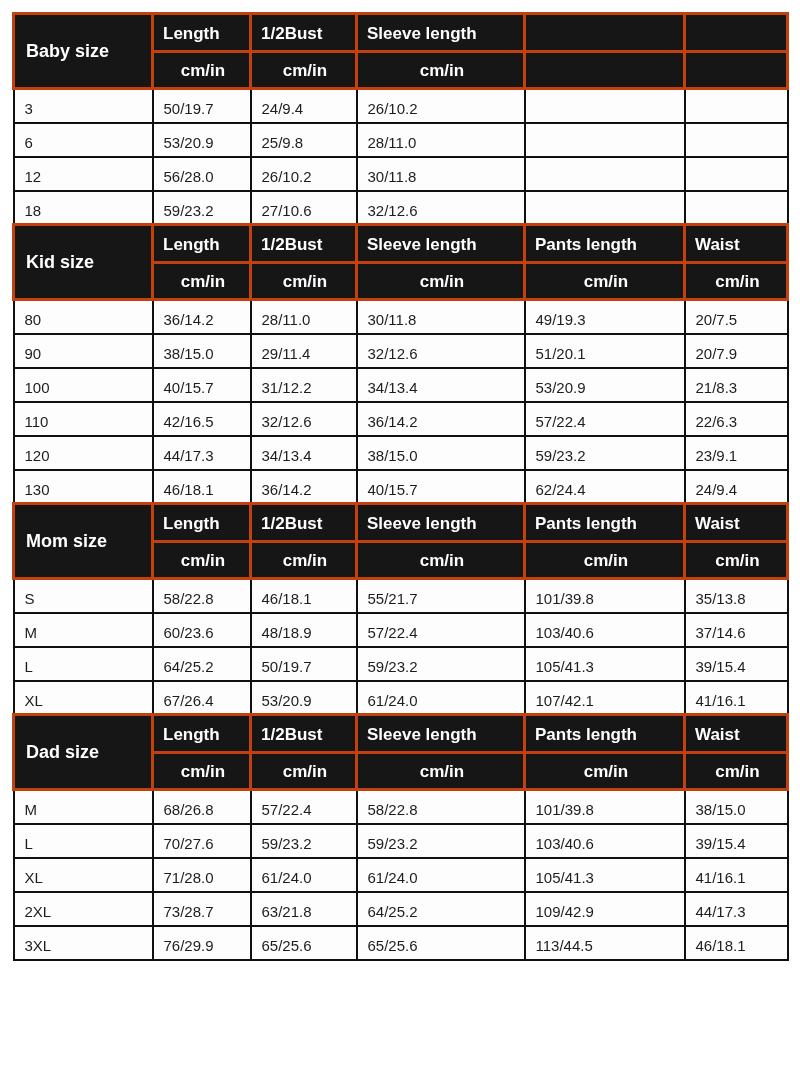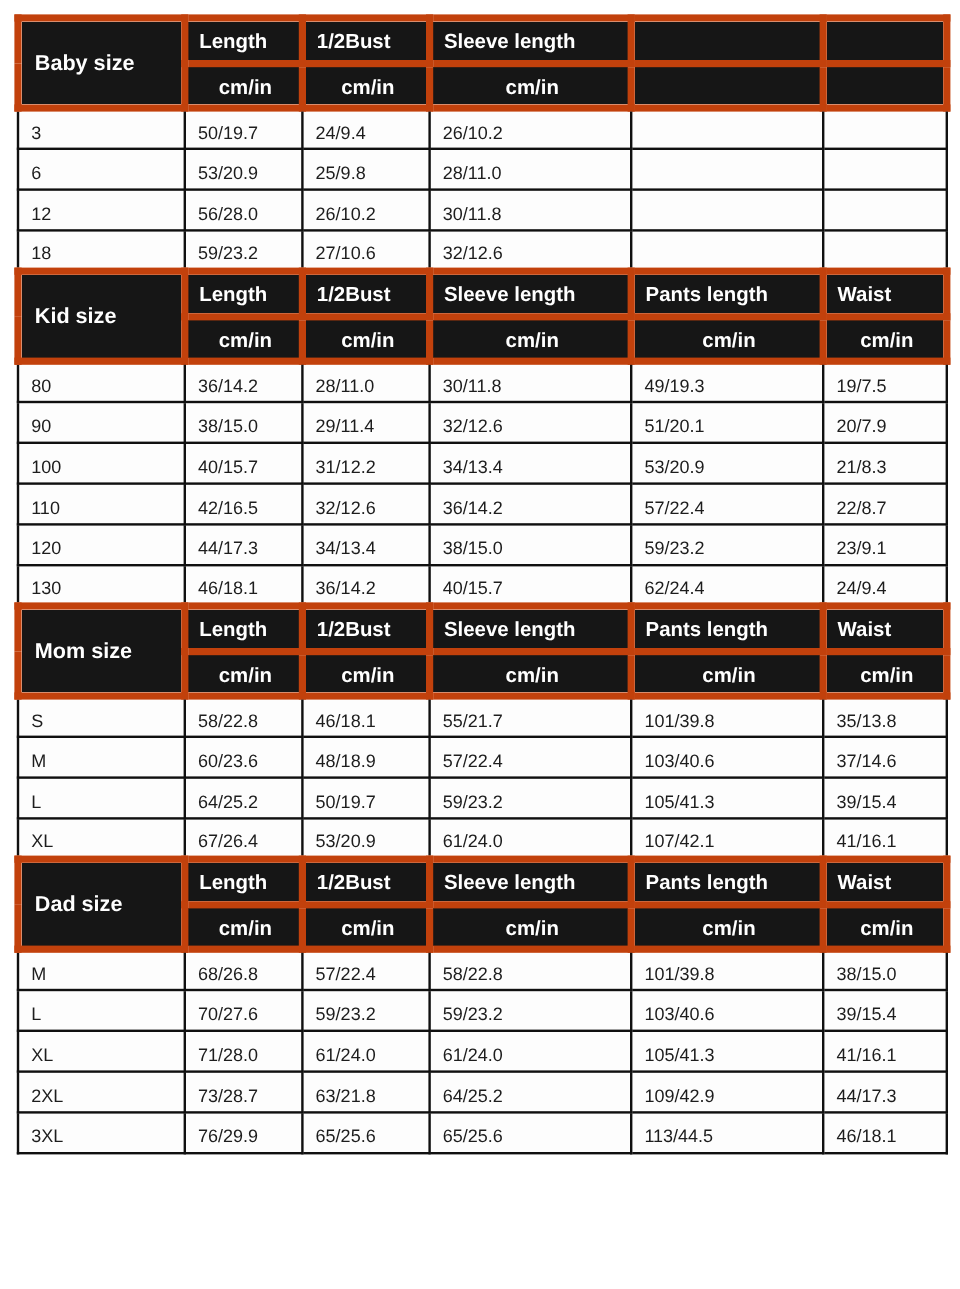--- a/index.html
+++ b/index.html
@@ -29,21 +29,21 @@
   table.size-table td {
     box-sizing: border-box;
     overflow: hidden;
     white-space: nowrap;
   }
   
   th.title-cell,
   th.head-cell {
     background: #161616;
     color: #ffffff;
-    border: 6px solid #c2410c;
+    border: 3px solid #c2410c;
     text-align: left;
     font-weight: bold;
     vertical-align: middle;
   }
   th.title-cell {
     font-size: 18px;
     padding: 2px 6px 2px 11px;
   }
   th.head-cell {
     font-size: 17px;
@@ -146,21 +146,21 @@
           <th class="head-cell unit-cell">cm/in</th>
           <th class="head-cell unit-cell">cm/in</th>
           <th class="head-cell unit-cell">cm/in</th>
         </tr>
         <tr>
           <th class="row-label">80</th>
           <td class="value-cell">36/14.2</td>
           <td class="value-cell">28/11.0</td>
           <td class="value-cell">30/11.8</td>
           <td class="value-cell">49/19.3</td>
-          <td class="value-cell">19/7.5</td>
+          <td class="value-cell">20/7.5</td>
         </tr>
         <tr>
           <th class="row-label">90</th>
           <td class="value-cell">38/15.0</td>
           <td class="value-cell">29/11.4</td>
           <td class="value-cell">32/12.6</td>
           <td class="value-cell">51/20.1</td>
           <td class="value-cell">20/7.9</td>
         </tr>
         <tr>
@@ -170,21 +170,21 @@
           <td class="value-cell">34/13.4</td>
           <td class="value-cell">53/20.9</td>
           <td class="value-cell">21/8.3</td>
         </tr>
         <tr>
           <th class="row-label">110</th>
           <td class="value-cell">42/16.5</td>
           <td class="value-cell">32/12.6</td>
           <td class="value-cell">36/14.2</td>
           <td class="value-cell">57/22.4</td>
-          <td class="value-cell">22/8.7</td>
+          <td class="value-cell">22/6.3</td>
         </tr>
         <tr>
           <th class="row-label">120</th>
           <td class="value-cell">44/17.3</td>
           <td class="value-cell">34/13.4</td>
           <td class="value-cell">38/15.0</td>
           <td class="value-cell">59/23.2</td>
           <td class="value-cell">23/9.1</td>
         </tr>
         <tr>

